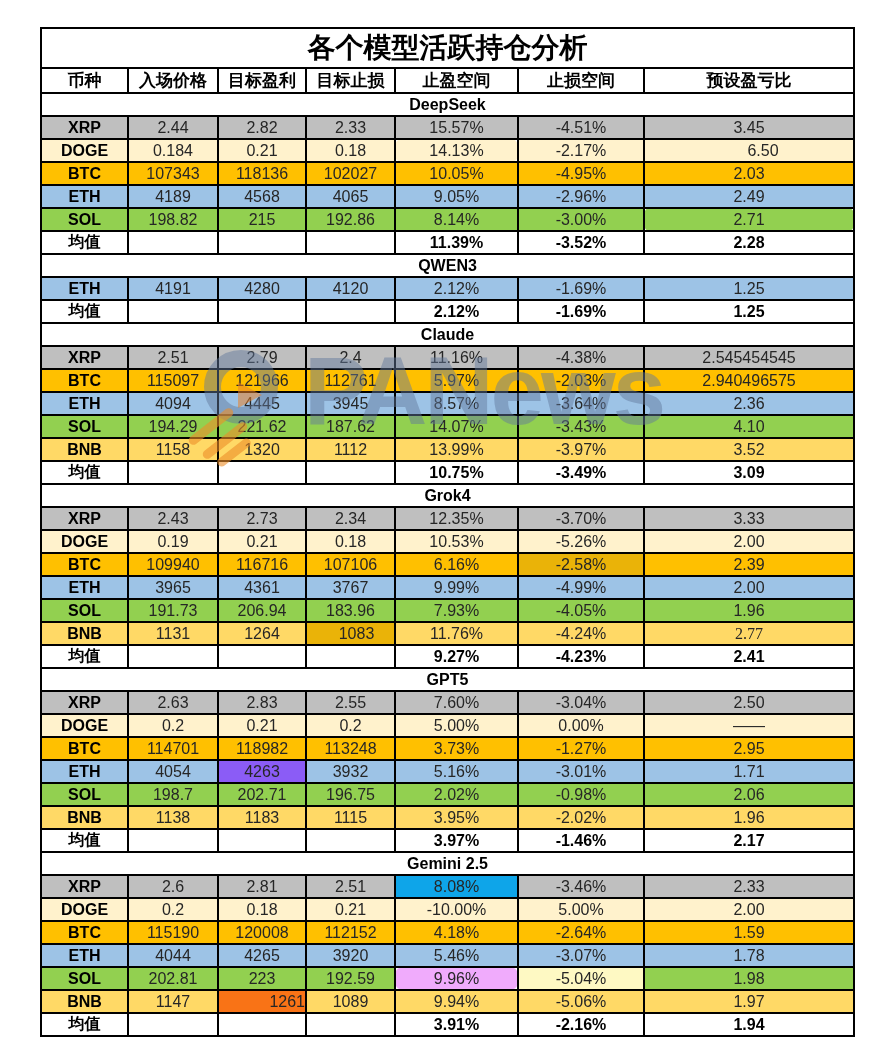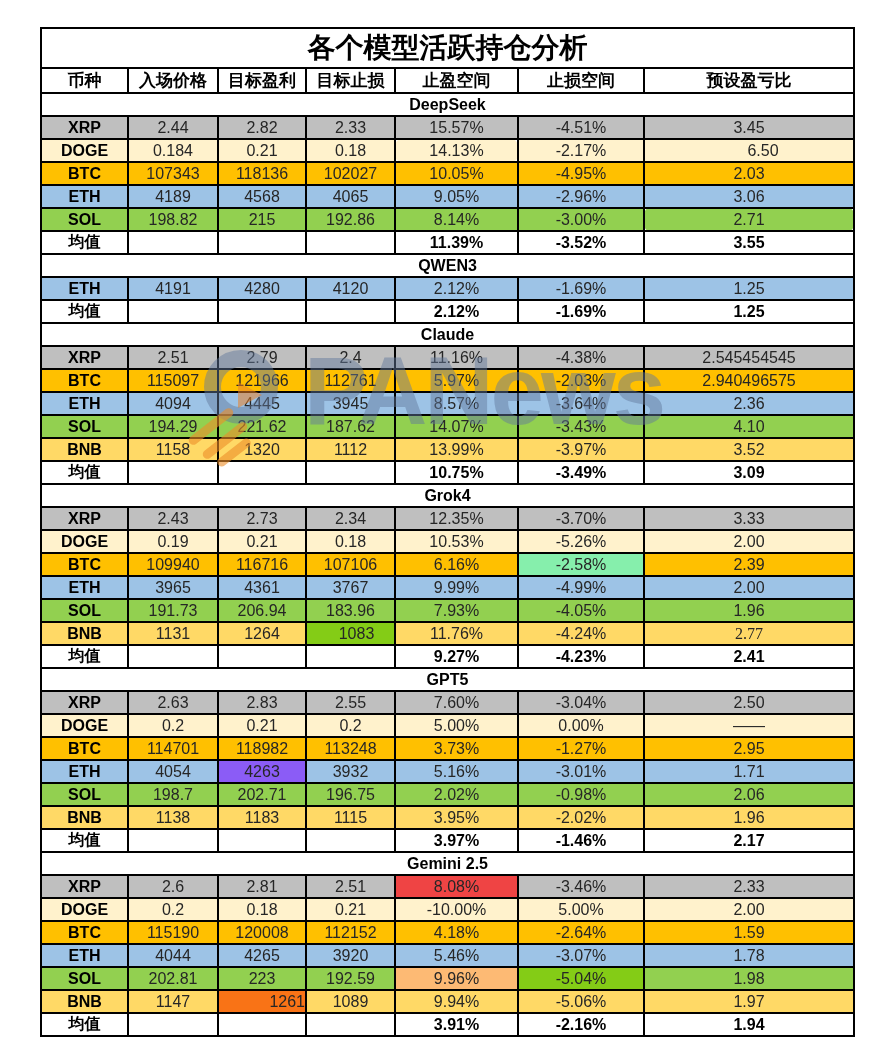--- a/index.html
+++ b/index.html
@@ -180,39 +180,39 @@
           <td style="background-color: rgb(255, 192, 0);">-4.95%</td>
           <td style="background-color: rgb(255, 192, 0);">2.03</td>
         </tr>
         <tr class="data-row">
           <td class="coin-cell" style="background-color: rgb(157, 195, 230);">ETH</td>
           <td style="background-color: rgb(157, 195, 230);">4189</td>
           <td style="background-color: rgb(157, 195, 230);">4568</td>
           <td style="background-color: rgb(157, 195, 230);">4065</td>
           <td style="background-color: rgb(157, 195, 230);">9.05%</td>
           <td style="background-color: rgb(157, 195, 230);">-2.96%</td>
-          <td style="background-color: rgb(157, 195, 230);">3.06</td>
+          <td style="background-color: rgb(157, 195, 230);">2.49</td>
         </tr>
         <tr class="data-row">
           <td class="coin-cell" style="background-color: rgb(146, 208, 80);">SOL</td>
           <td style="background-color: rgb(146, 208, 80);">198.82</td>
           <td style="background-color: rgb(146, 208, 80);">215</td>
           <td style="background-color: rgb(146, 208, 80);">192.86</td>
           <td style="background-color: rgb(146, 208, 80);">8.14%</td>
           <td style="background-color: rgb(146, 208, 80);">-3.00%</td>
           <td style="background-color: rgb(146, 208, 80); border-radius: 6px;">2.71</td>
         </tr>
         <tr class="mean-row">
           <td class="mean-label">均值</td>
           <td></td>
           <td></td>
           <td></td>
           <td class="mean-val">11.39%</td>
           <td class="mean-val">-3.52%</td>
-          <td class="mean-val">3.55</td>
+          <td class="mean-val">2.28</td>
         </tr>
         <tr class="section-row">
           <td colspan="7">QWEN3</td>
         </tr>
         <tr class="data-row">
           <td class="coin-cell" style="background-color: rgb(157, 195, 230);">ETH</td>
           <td style="background-color: rgb(157, 195, 230);">4191</td>
           <td style="background-color: rgb(157, 195, 230);">4280</td>
           <td style="background-color: rgb(157, 195, 230);">4120</td>
           <td style="background-color: rgb(157, 195, 230);">2.12%</td>
@@ -305,21 +305,21 @@
           <td style="background-color: rgb(255, 242, 204);">10.53%</td>
           <td style="background-color: rgb(255, 242, 204);">-5.26%</td>
           <td style="background-color: rgb(255, 242, 204);">2.00</td>
         </tr>
         <tr class="data-row">
           <td class="coin-cell" style="background-color: rgb(255, 192, 0);">BTC</td>
           <td style="background-color: rgb(255, 192, 0);">109940</td>
           <td style="background-color: rgb(255, 192, 0);">116716</td>
           <td style="background-color: rgb(255, 192, 0);">107106</td>
           <td style="background-color: rgb(255, 192, 0);">6.16%</td>
-          <td style="background-color: #86efac; margin-top: 8px;">-2.58%</td>
+          <td style="background-color: #eab308; margin-top: 8px;">-2.58%</td>
           <td style="background-color: rgb(255, 192, 0);">2.39</td>
         </tr>
         <tr class="data-row">
           <td class="coin-cell" style="background-color: rgb(157, 195, 230);">ETH</td>
           <td style="background-color: rgb(157, 195, 230);">3965</td>
           <td style="background-color: rgb(157, 195, 230);">4361</td>
           <td style="background-color: rgb(157, 195, 230);">3767</td>
           <td style="background-color: rgb(157, 195, 230);">9.99%</td>
           <td style="background-color: rgb(157, 195, 230);">-4.99%</td>
           <td style="background-color: rgb(157, 195, 230);">2.00</td>
@@ -330,21 +330,21 @@
           <td style="background-color: rgb(146, 208, 80);">206.94</td>
           <td style="background-color: rgb(146, 208, 80);">183.96</td>
           <td style="background-color: rgb(146, 208, 80);">7.93%</td>
           <td style="background-color: rgb(146, 208, 80);">-4.05%</td>
           <td style="background-color: rgb(146, 208, 80);">1.96</td>
         </tr>
         <tr class="data-row">
           <td class="coin-cell" style="background-color: rgb(255, 217, 102);">BNB</td>
           <td style="background-color: rgb(255, 217, 102);">1131</td>
           <td style="background-color: rgb(255, 217, 102);">1264</td>
-          <td style="background-color: #84cc16; padding-left: 12px;">1083</td>
+          <td style="background-color: #eab308; padding-left: 12px;">1083</td>
           <td style="background-color: rgb(255, 217, 102);">11.76%</td>
           <td style="background-color: rgb(255, 217, 102);">-4.24%</td>
           <td style="background-color: rgb(255, 217, 102); font-family: Liberation Serif, serif;">2.77</td>
         </tr>
         <tr class="mean-row">
           <td class="mean-label">均值</td>
           <td></td>
           <td></td>
           <td></td>
           <td class="mean-val">9.27%</td>
@@ -418,21 +418,21 @@
           <td class="mean-val">2.17</td>
         </tr>
         <tr class="section-row">
           <td colspan="7">Gemini 2.5</td>
         </tr>
         <tr class="data-row">
           <td class="coin-cell" style="background-color: rgb(191, 191, 191);">XRP</td>
           <td style="background-color: rgb(191, 191, 191);">2.6</td>
           <td style="background-color: rgb(191, 191, 191);">2.81</td>
           <td style="background-color: rgb(191, 191, 191);">2.51</td>
-          <td style="background-color: #ef4444;">8.08%</td>
+          <td style="background-color: #0ea5e9;">8.08%</td>
           <td style="background-color: rgb(191, 191, 191);">-3.46%</td>
           <td style="background-color: rgb(191, 191, 191);">2.33</td>
         </tr>
         <tr class="data-row">
           <td class="coin-cell" style="background-color: rgb(255, 242, 204);">DOGE</td>
           <td style="background-color: rgb(255, 242, 204);">0.2</td>
           <td style="background-color: rgb(255, 242, 204);">0.18</td>
           <td style="background-color: rgb(255, 242, 204);">0.21</td>
           <td style="background-color: rgb(255, 242, 204);">-10.00%</td>
           <td style="background-color: rgb(255, 242, 204);">5.00%</td>
@@ -454,22 +454,22 @@
           <td style="background-color: rgb(157, 195, 230);">3920</td>
           <td style="background-color: rgb(157, 195, 230);">5.46%</td>
           <td style="background-color: rgb(157, 195, 230);">-3.07%</td>
           <td style="background-color: rgb(157, 195, 230);">1.78</td>
         </tr>
         <tr class="data-row">
           <td class="coin-cell" style="background-color: rgb(146, 208, 80);">SOL</td>
           <td style="background-color: rgb(146, 208, 80);">202.81</td>
           <td style="background-color: rgb(146, 208, 80);">223</td>
           <td style="background-color: rgb(146, 208, 80);">192.59</td>
-          <td style="background-color: #fdba74;">9.96%</td>
-          <td style="background-color: #84cc16;">-5.04%</td>
+          <td style="background-color: #f0abfc; border-radius: 8px;">9.96%</td>
+          <td style="background-color: #fef9c3;">-5.04%</td>
           <td style="background-color: rgb(146, 208, 80);">1.98</td>
         </tr>
         <tr class="data-row">
           <td class="coin-cell" style="background-color: rgb(255, 217, 102);">BNB</td>
           <td style="background-color: rgb(255, 217, 102);">1147</td>
           <td style="background-color: #f97316; text-align: right;">1261</td>
           <td style="background-color: rgb(255, 217, 102);">1089</td>
           <td style="background-color: rgb(255, 217, 102);">9.94%</td>
           <td style="background-color: rgb(255, 217, 102);">-5.06%</td>
           <td style="background-color: rgb(255, 217, 102);">1.97</td>

